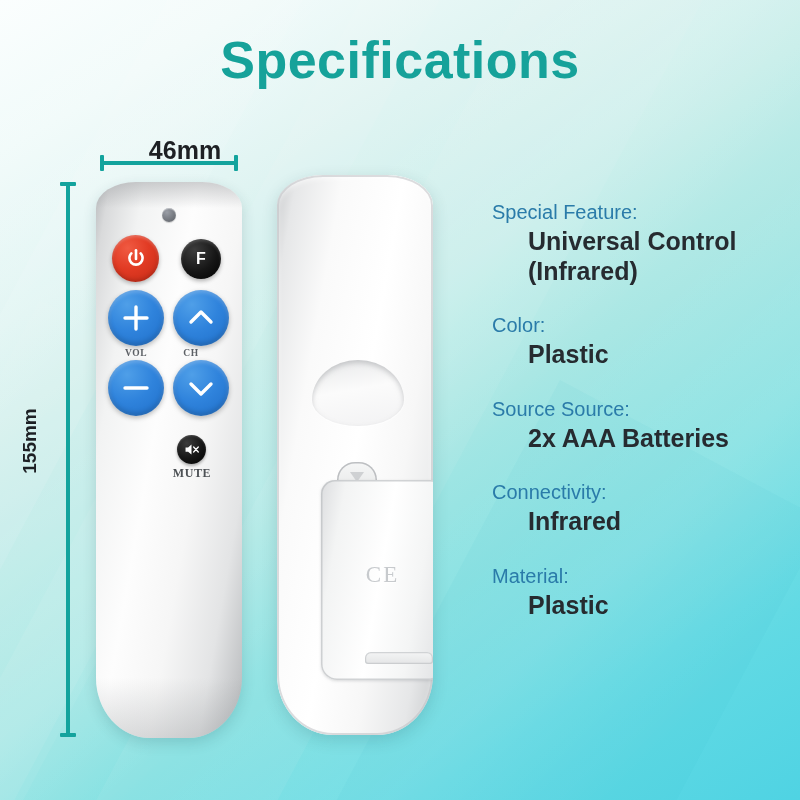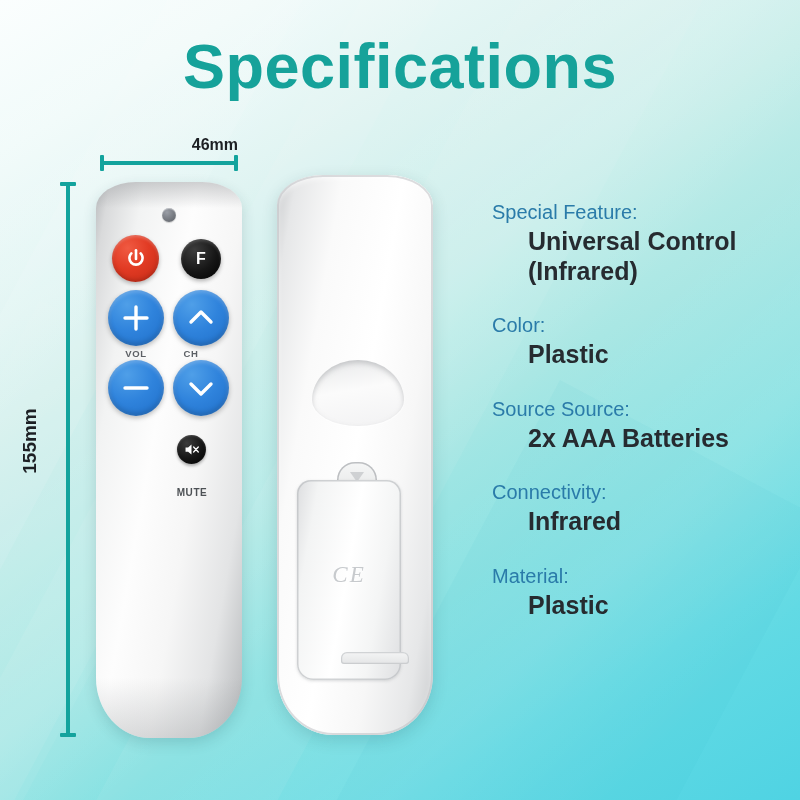--- a/index.html
+++ b/index.html
@@ -44,35 +44,35 @@
   .wave.w3 { left: 660px;  top: -260px; width: 160px; height: 1400px; transform: rotate(28deg); background: rgba(255,255,255,0.06); }
   .wave.w4 { left: 40px;   top: 300px;  width: 220px; height: 900px;  transform: rotate(28deg); background: rgba(255,255,255,0.05); }
   .wave.w5 { left: 560px;  top: 380px;  width: 300px; height: 700px;  transform: rotate(28deg); background: rgba(40,170,200,0.05); }
 
   
   .title {
     position: absolute;
     left: 0; right: 0;
     top: 30px;
     text-align: center;
-    font-size: 63px;
+    font-size: 52px;
     font-weight: bold;
     letter-spacing: 0.5px;
     color: #16a29a;
     white-space: nowrap;
   }
 
   
   .dim-h-label {
     position: absolute;
-    left: 100px;
+    left: 116px;
     top: 136px;
     width: 138px;
-    text-align: right;
-    font-size: 16px;
+    text-align: center;
+    font-size: 25px;
     font-weight: bold;
     color: #1d2024;
   }
   .dim-h-line {
     position: absolute;
     left: 100px;
     top: 161px;
     width: 138px;
     height: 4px;
     background: #13a39d;
@@ -214,24 +214,25 @@
     background: radial-gradient(circle at 34% 28%, #3c3c3c 0%, #151515 55%, #000000 100%);
     box-shadow: 0 2px 3px rgba(0,0,0,0.3), inset 0 1px 2px rgba(255,255,255,0.18);
   }
   .blabel {
     position: absolute;
     font-size: 9.5px;
     font-weight: bold;
     color: #5c6065;
     letter-spacing: 0.6px;
     text-align: center;
+    font-family: Liberation Serif, serif;
   }
   .label-vol  { left: 12px; top: 166px; width: 56px; }
   .label-ch   { left: 67px; top: 166px; width: 56px; }
-  .label-mute { left: 70px; top: 284px; width: 52px; font-size: 10px; color: #4d5155; margin-top: 21px; }
+  .label-mute { left: 70px; top: 284px; width: 52px; font-size: 12px; color: #4d5155; }
 
   
   .remote-back {
     position: absolute;
     left: 277px;
     top: 175px;
     width: 156px;
     height: 560px;
     border-radius: 46px 46px 56px 56px / 30px 30px 60px 60px;
     background:
@@ -277,28 +278,27 @@
     left: 50%;
     top: 10px;
     transform: translateX(-50%);
     width: 0; height: 0;
     border-left: 7px solid transparent;
     border-right: 7px solid transparent;
     border-top: 10px solid #cfd1d3;
   }
   .batt-door {
     position: absolute;
-    left: 20px;
+    left: 44px;
     top: 305px;
-    width: 104px;
+    width: 123px;
     height: 200px;
     border-radius: 14px 14px 16px 16px;
     background: linear-gradient(100deg, #dcdddf 0%, #f3f4f4 16%, #ffffff 48%, #f4f5f5 74%, #dedfe1 100%);
     box-shadow: inset 0 0 0 1.5px rgba(185,188,191,0.65), 0 1px 3px rgba(150,153,156,0.35);
-    font-style: italic;
   }
   .ce-mark {
     position: absolute;
     left: 0; right: 0;
     top: 82px;
     text-align: center;
     font-family: "Liberation Serif", serif;
     font-size: 23px;
     letter-spacing: 2px;
     color: rgba(196,199,202,0.95);

